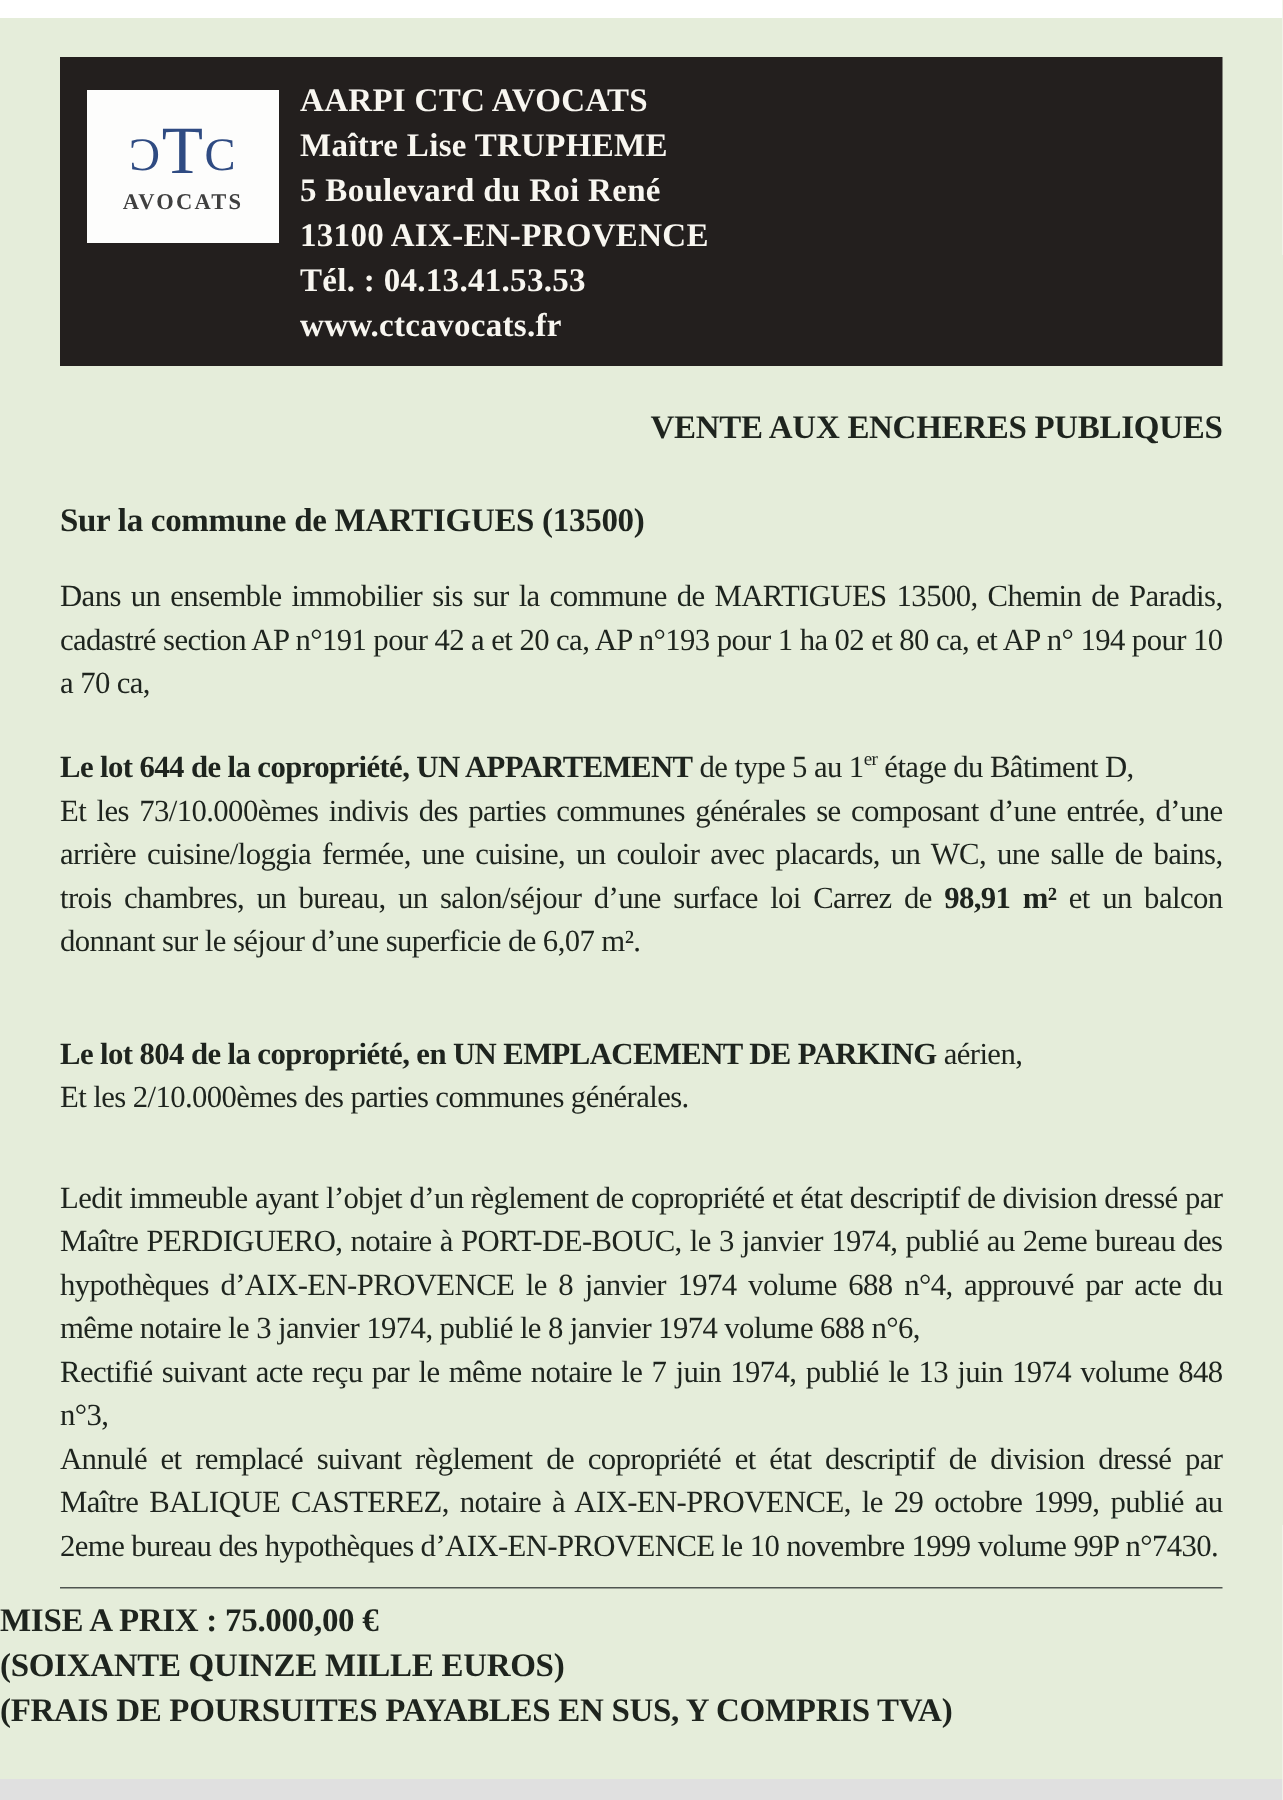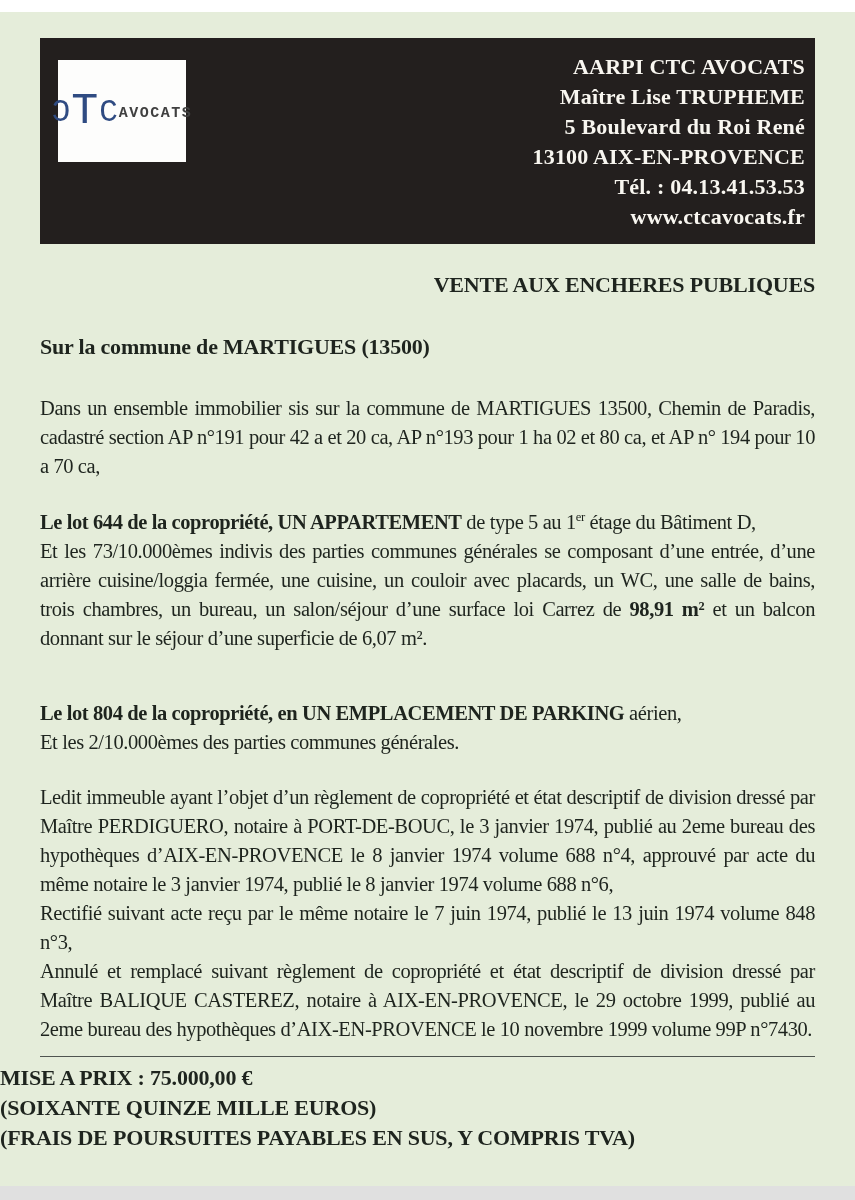--- a/index.html
+++ b/index.html
@@ -14,54 +14,54 @@
   }
   .bottom-strip{width:855px;height:14px;background:#e0e0e0;}
 
   
   .header-box{
     position:relative;margin:26px 40px 0 40px;height:206px;
     background:#231f1e;box-sizing:border-box;
   }
   .logo-card{
     position:absolute;left:18px;top:22px;width:128px;height:102px;
-    background:#fdfdfc;display:flex;flex-direction:row;
-    align-items:center;justify-content:center;font-family:Liberation Mono, monospace;
+    background:#fdfdfc;display:flex;flex-direction:column;
+    align-items:center;justify-content:center;
   }
   .logo-mark{color:#2f4b82;line-height:1;letter-spacing:1px;}
   .logo-mark .c-glyph{font-size:31px;}
   .logo-mark .t-glyph{font-size:45px;vertical-align:-2px;}
   .logo-caption{
     color:#404040;font-weight:bold;font-size:15px;
     letter-spacing:1.5px;margin-top:4px;
   }
   .header-text{
     position:absolute;top:14px;right:10px;left:160px;
-    text-align:right;color:#f8f6f0;font-weight:bold;
+    color:#f8f6f0;font-weight:bold;
     font-size:22px;line-height:30px;letter-spacing:0.2px;
   }
 
   
   .content{padding:0 40px;}
   .title{
     text-align:right;font-weight:bold;font-size:22px;
     margin:28px 0 0 0;letter-spacing:-0.2px;
   }
   .subtitle{
     font-weight:bold;font-size:22px;
     margin:36px 0 0 0;letter-spacing:-0.2px;
   }
   .para{
     font-size:20.5px;line-height:29px;letter-spacing:-0.4px;
     text-align:justify;margin:0;
   }
-  .mt-intro{margin-top:34px;}
+  .mt-intro{margin-top:24px;}
   .mt-lot644{margin-top:27px;}
   .mt-lot804{margin-top:46px;}
-  .mt-reglement{margin-top:26px;}
+  .mt-reglement{margin-top:38px;}
   .b{font-weight:bold;}
   sup{font-size:0.62em;line-height:0;}
 
   .rule{
     border:none;border-top:1.5px solid #4f5550;
     margin:12px 40px 0 40px;
   }
   .price-block{
     font-weight:bold;font-size:22px;
     line-height:30px;margin-top:6px;letter-spacing:-0.2px;

